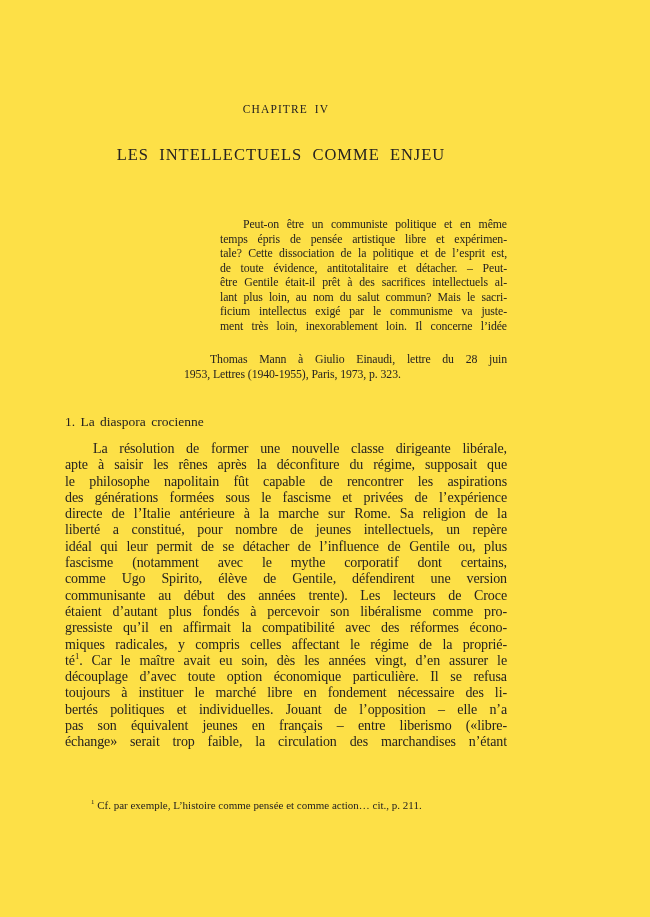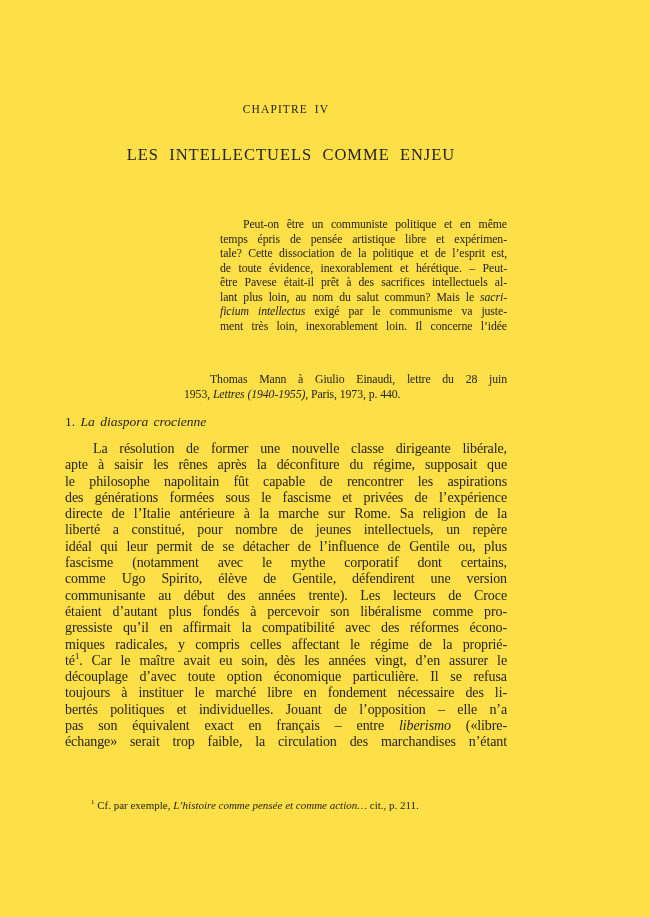--- a/index.html
+++ b/index.html
@@ -10,45 +10,45 @@
     height: 917px;
     background: #fde047;
     color: #262220;
     font-family: "Liberation Serif", "DejaVu Serif", serif;
     overflow: hidden;
     padding-left: 44px;
   }
   .block { position: absolute; }
   .line { display: block; white-space: normal; overflow: hidden; }
   .j { text-align: justify; text-align-last: justify; }
-  .i { font-style: italic; }
+  .i { }
   sup.fnref { font-size: 62%; vertical-align: super; line-height: 0; }
 
   .chapter {
     left: 65px; top: 103px; width: 442px;
     text-align: center;
     font-size: 11.5px; letter-spacing: 1.1px; word-spacing: 3px;
   }
   .title {
-    left: 70px; top: 145px; width: 442px;
+    left: 60px; top: 145px; width: 442px;
     text-align: center;
     font-size: 16.5px; letter-spacing: 1px; word-spacing: 5px;
   }
   .epigraph {
     left: 182px; top: 217px; width: 325px;
     font-size: 11.8px; line-height: 14.5px; letter-spacing: -0.1px;
   }
   .epigraph .line { height: 14.5px; margin-left: 38px; }
   .ep-indent { text-indent: 23px; }
   .attribution {
     left: 184px; top: 352px; width: 323px;
     font-size: 11.8px; line-height: 15px; letter-spacing: -0.1px;
   }
   .attribution .line { height: 15px; }
-  .attr-indent { text-indent: 26px; margin-top: 20px; }
+  .attr-indent { text-indent: 26px; }
   .section-heading {
     left: 65px; top: 413px; width: 442px;
     font-size: 13.5px; line-height: 17px; word-spacing: 2px;
   }
   .bodytext {
     left: 65px; top: 441px; width: 442px;
     font-size: 14px; line-height: 16.3px; letter-spacing: -0.1px;
   }
   .bodytext .line { height: 16.3px; }
   .body-indent { text-indent: 28px; }
@@ -64,30 +64,30 @@
 <div class="page">
 
   <div class="block chapter">CHAPITRE IV</div>
 
   <div class="block title">LES INTELLECTUELS COMME ENJEU</div>
 
   <div class="block epigraph">
     <div class="line j ep-indent">Peut-on être un communiste politique et en même</div>
     <div class="line j">temps épris de pensée artistique libre et expérimen-</div>
     <div class="line j">tale? Cette dissociation de la politique et de l’esprit est,</div>
-    <div class="line j">de toute évidence, inexorablement et hérétique. – Peut-</div>
-    <div class="line j">être Pavese était-il prêt à des sacrifices intellectuels al-</div>
+    <div class="line j">de toute évidence, antitotalitaire et détacher. – Peut-</div>
+    <div class="line j">être Gentile était-il prêt à des sacrifices intellectuels al-</div>
     <div class="line j"><span>lant plus loin, au nom du salut commun? Mais le </span><span class="i">sacri-</span></div>
     <div class="line j"><span class="i">ficium intellectus</span><span> exigé par le communisme va juste-</span></div>
     <div class="line j">ment très loin, inexorablement loin. Il concerne l’idée</div>
   </div>
 
   <div class="block attribution">
     <div class="line j attr-indent">Thomas Mann à Giulio Einaudi, lettre du 28 juin</div>
-    <div class="line"><span>1953, </span><span class="i">Lettres (1940-1955)</span><span>, Paris, 1973, p. 440.</span></div>
+    <div class="line"><span>1953, </span><span class="i">Lettres (1940-1955)</span><span>, Paris, 1973, p. 323.</span></div>
   </div>
 
   <div class="block section-heading"><span>1. </span><span class="i">La diaspora crocienne</span></div>
 
   <div class="block bodytext">
     <div class="line j body-indent">La résolution de former une nouvelle classe dirigeante libérale,</div>
     <div class="line j">apte à saisir les rênes après la déconfiture du régime, supposait que</div>
     <div class="line j">le philosophe napolitain fût capable de rencontrer les aspirations</div>
     <div class="line j">des générations formées sous le fascisme et privées de l’expérience</div>
     <div class="line j">directe de l’Italie antérieure à la marche sur Rome. Sa religion de la</div>
@@ -96,21 +96,21 @@
     <div class="line j">fascisme (notamment avec le mythe corporatif dont certains,</div>
     <div class="line j">comme Ugo Spirito, élève de Gentile, défendirent une version</div>
     <div class="line j">communisante au début des années trente). Les lecteurs de Croce</div>
     <div class="line j">étaient d’autant plus fondés à percevoir son libéralisme comme pro-</div>
     <div class="line j">gressiste qu’il en affirmait la compatibilité avec des réformes écono-</div>
     <div class="line j">miques radicales, y compris celles affectant le régime de la proprié-</div>
     <div class="line j"><span>té</span><sup class="fnref">1</sup><span>. Car le maître avait eu soin, dès les années vingt, d’en assurer le</span></div>
     <div class="line j">découplage d’avec toute option économique particulière. Il se refusa</div>
     <div class="line j">toujours à instituer le marché libre en fondement nécessaire des li-</div>
     <div class="line j">bertés politiques et individuelles. Jouant de l’opposition – elle n’a</div>
-    <div class="line j"><span>pas son équivalent exact en français – entre </span><span class="i">liberismo</span><span> («libre-</span></div>
+    <div class="line j"><span>pas son équivalent jeunes en français – entre </span><span class="i">liberismo</span><span> («libre-</span></div>
     <div class="line j">échange» serait trop faible, la circulation des marchandises n’étant</div>
   </div>
 
   <div class="block footnote">
     <div class="line fn-indent"><sup class="fnref">1</sup><span> Cf. par exemple, </span><span class="i">L’histoire comme pensée et comme action…</span><span> cit., p. 211.</span></div>
   </div>
 
 </div>
 
 </body></html>

